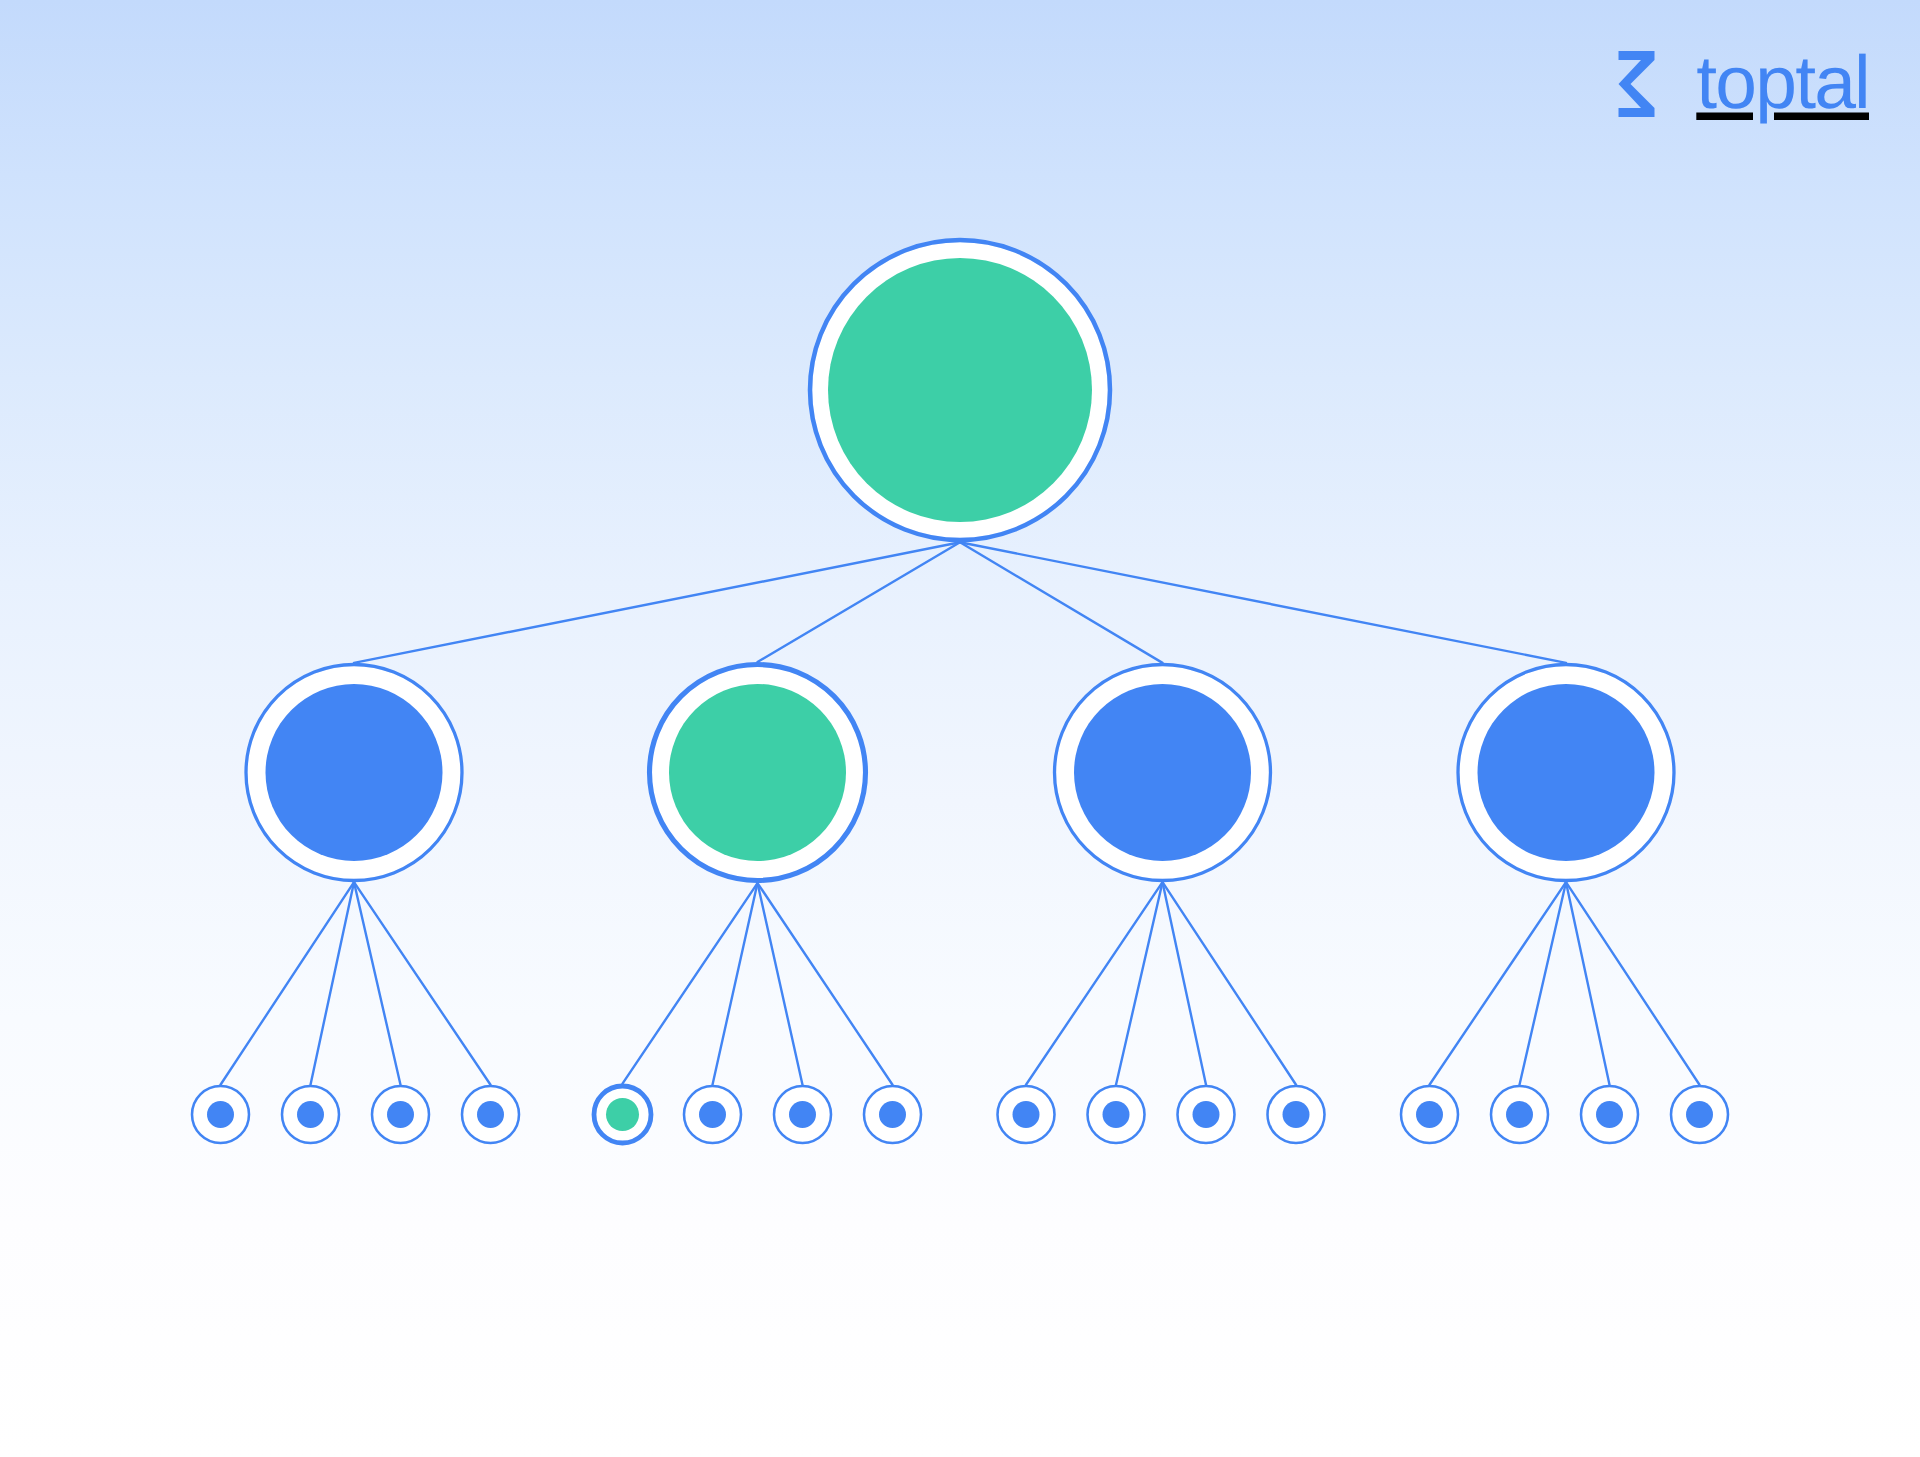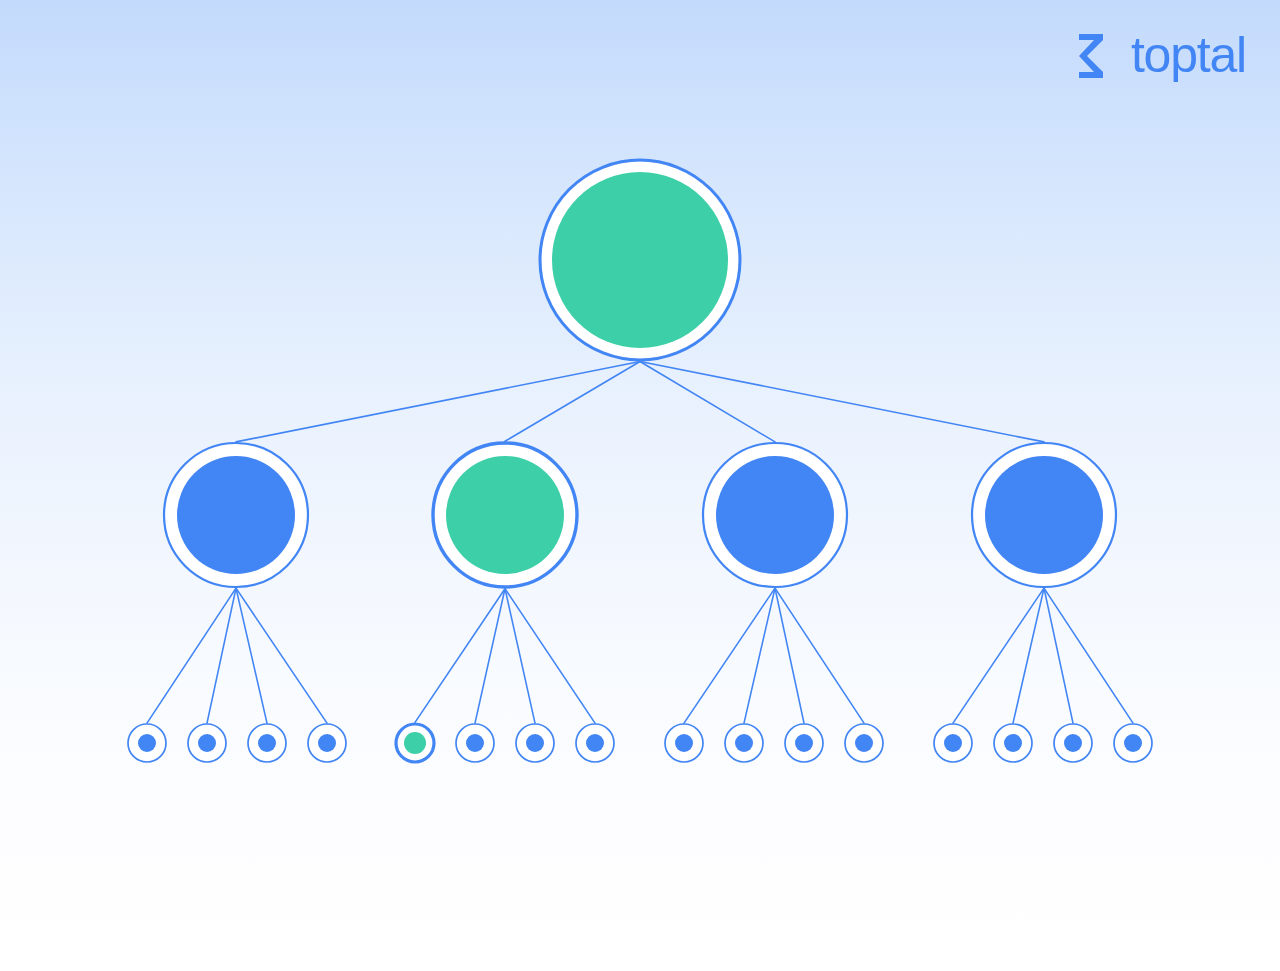--- a/index.html
+++ b/index.html
@@ -35,20 +35,21 @@
     width: 1280px;
     height: 971px;
   }
   #logo-wrap {
     position: absolute;
     right: 34px;
     top: 30px;
     display: flex;
     align-items: center;
     gap: 10px;
+    text-decoration: underline;
   }
   .logo-text {
     font-family: "Liberation Sans", sans-serif;
     font-size: 50px;
     font-weight: 400;
     letter-spacing: -1.2px;
     line-height: 1;
     color: #4285f4;
     user-select: none;
   }

